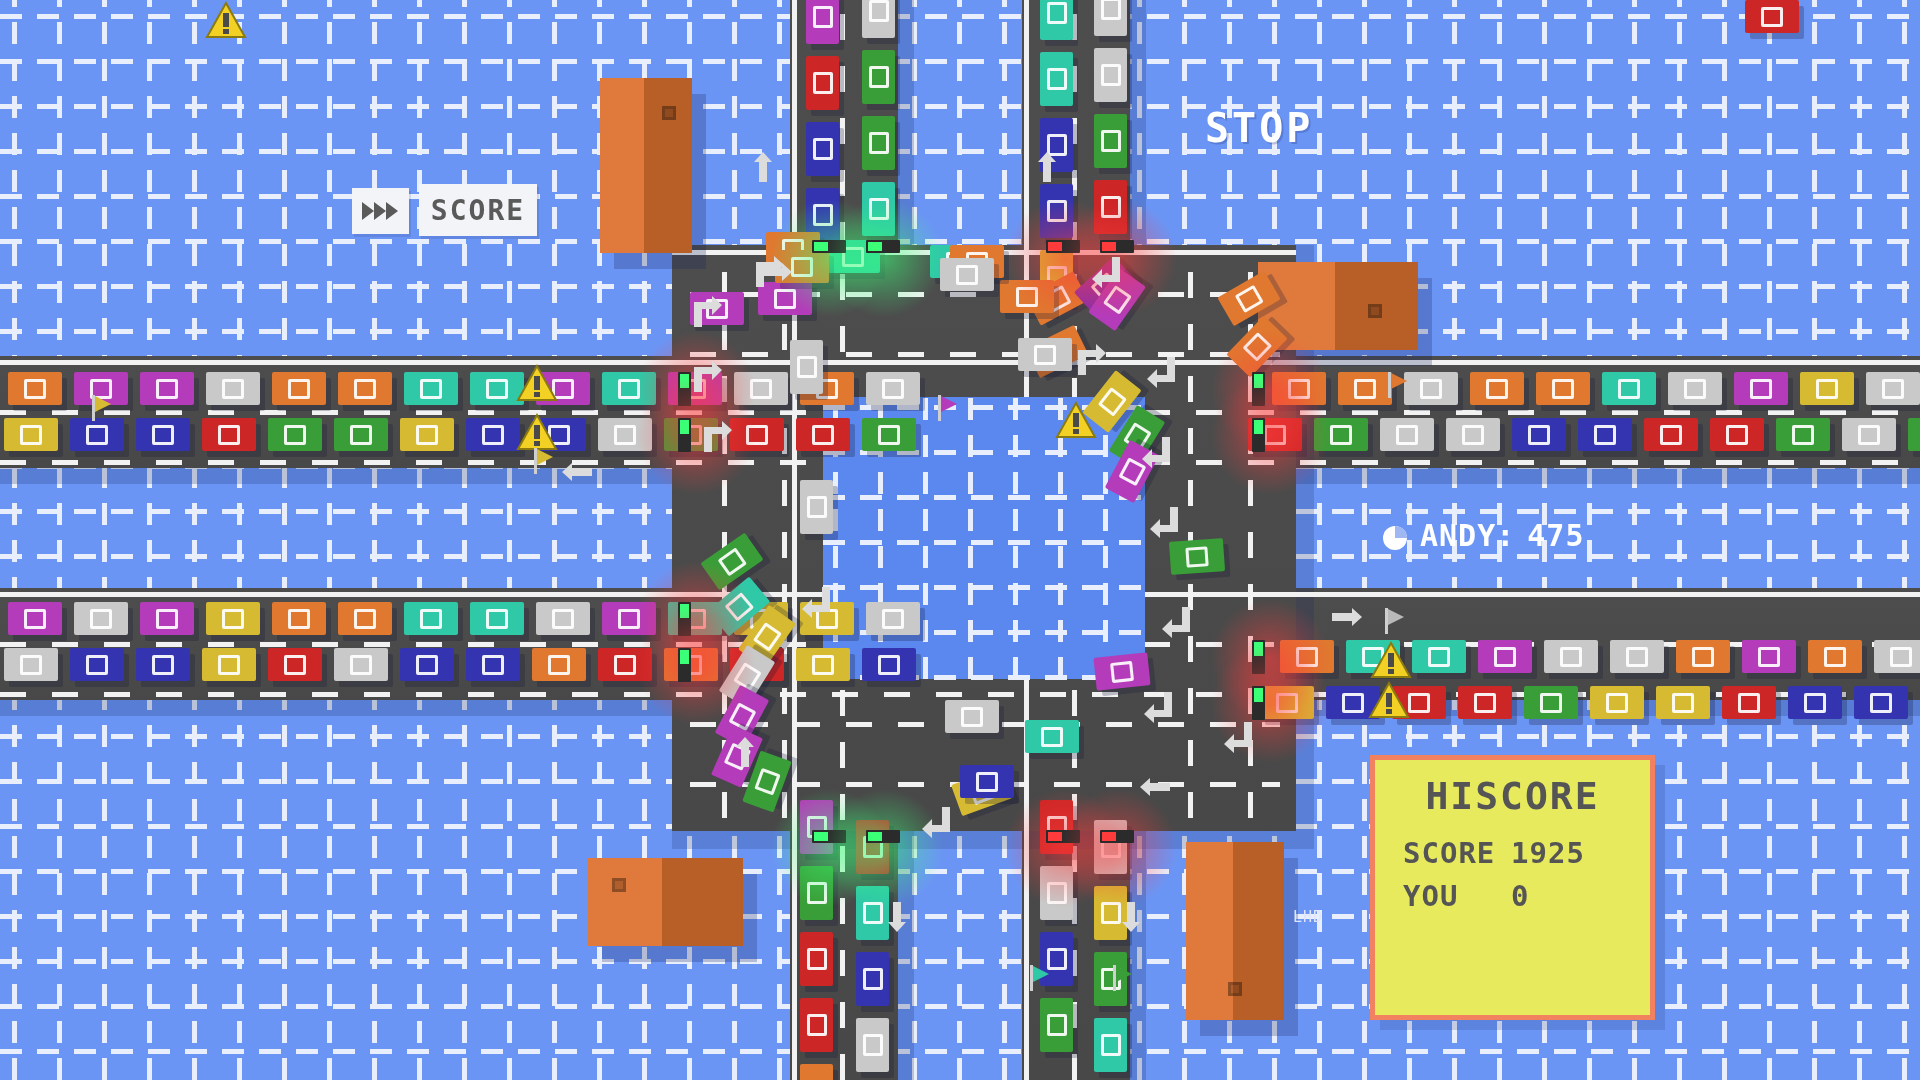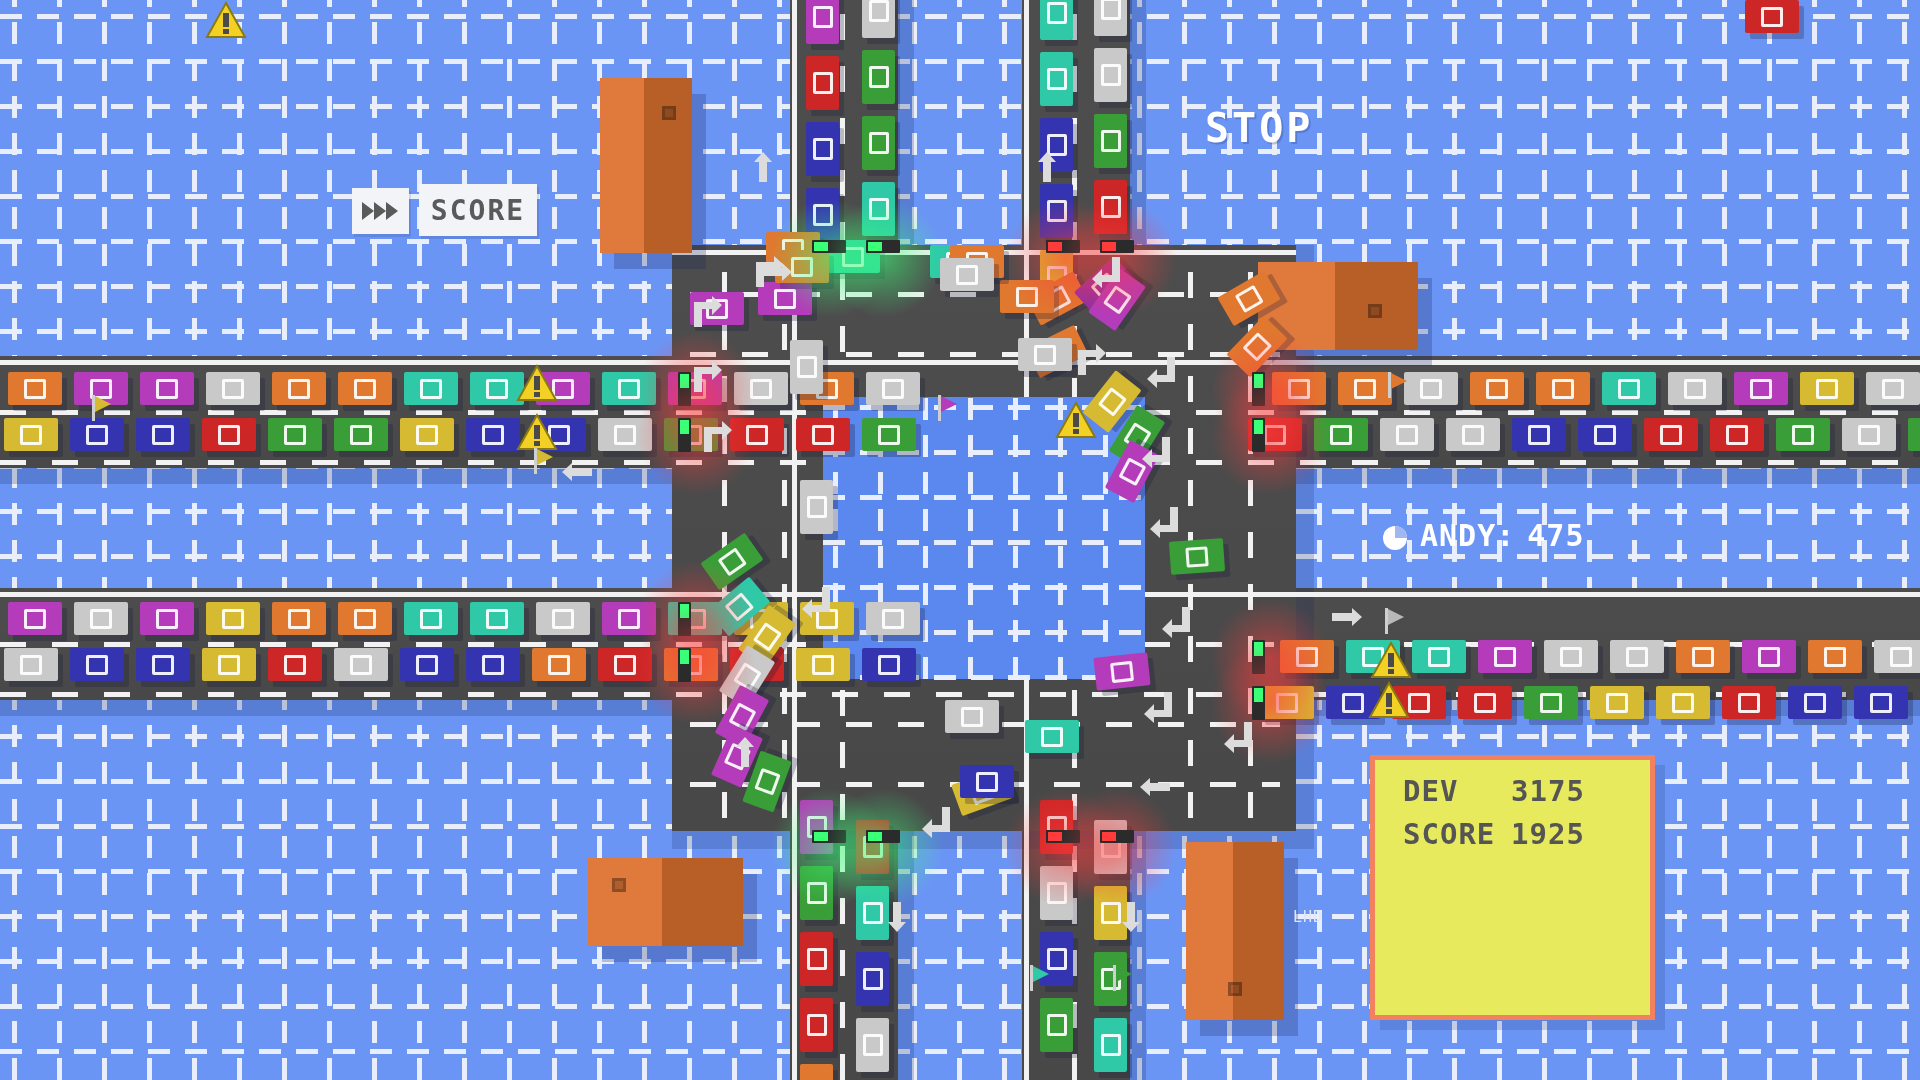--- a/index.html
+++ b/index.html
@@ -1079,23 +1079,24 @@
         <path d="M13 13 L13 1 A12 12 0 0 1 25 13 Z" fill="#9fb8f2"></path>
       </svg>
     </span>
     <span>ANDY:</span>
     <span>475</span>
   </div>
 
   <div id="lhd-label">LHD</div>
 
   <div id="hiscore-panel">
-    <div class="hs-row">
-      <span class="hs-name">DEV</span>
-      <span class="hs-val">3175</span>
-    </div>
+    <div id="hiscore-title">HISCORE</div>
     <div class="hs-row">
       <span class="hs-name">SCORE</span>
       <span class="hs-val">1925</span>
     </div>
+    <div class="hs-row">
+      <span class="hs-name">YOU</span>
+      <span class="hs-val">0</span>
+    </div>
   </div>
 
 </div>
 
 </body></html>

